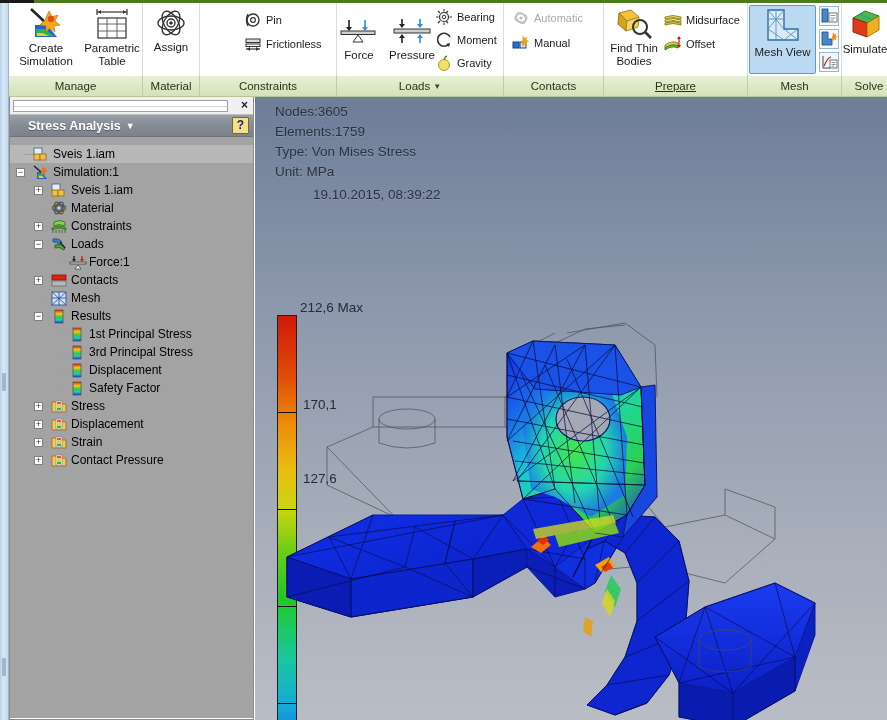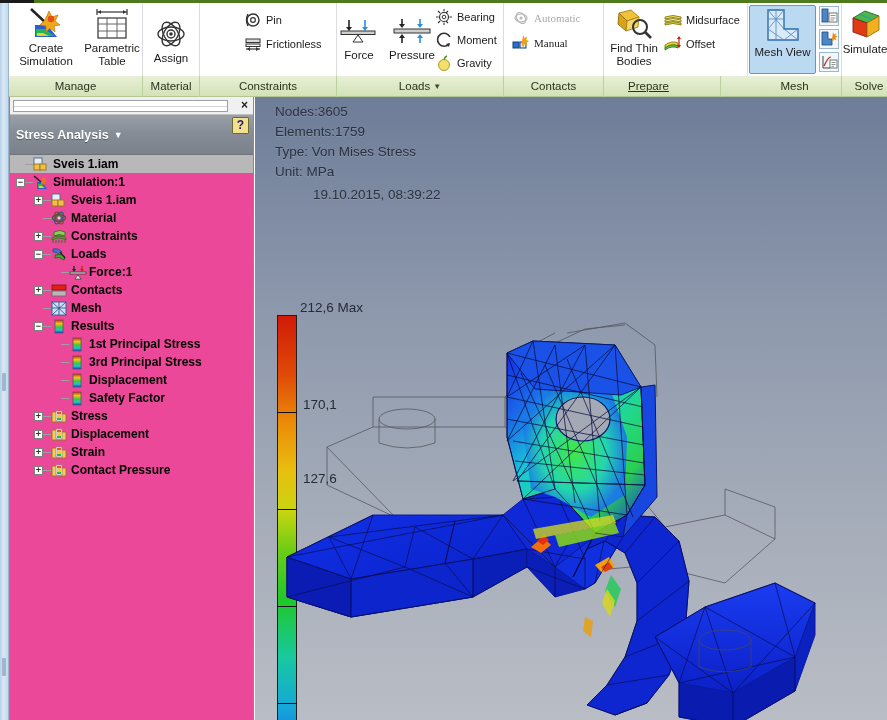--- a/index.html
+++ b/index.html
@@ -59,34 +59,34 @@
   }
   .browser-toolbar { position:relative; height:18px; background:#f0f0f0;
     border-bottom:1px solid #c0c0c0; }
   .toolbar-slot { position:absolute; left:3px; top:3px; width:215px; height:12px;
     background:#ffffff; border:1px solid #a0a0a0; }
   .toolbar-slot::after { content:""; position:absolute; left:0; top:5px; width:100%; height:1px; background:#d4d4d4;}
   .close-x { position:absolute; right:5px; top:1px; font-size:12px; font-weight:bold;
     color:#222; cursor:default; line-height:15px; }
 
   .browser-header {
-    position:relative; height:40px;
+    position:relative; height:22px;
     background: linear-gradient(to bottom,#9aa0a8 0%, #868d96 45%, #7b828b 100%);
     border-bottom:1px solid #6b727a;
-    display:flex; align-items:center;
+    display:flex; align-items:center;padding-left:12px;
   }
   .browser-header .title { color:#ffffff; font-weight:bold; font-size:12.5px;
     margin-left:6px; text-shadow:0 1px 0 rgba(0,0,0,.35); }
   .browser-header .caret { color:#ffffff; margin-left:5px; font-size:9px; }
   .help-btn { position:absolute; right:4px; top:2px; width:17px; height:17px;
     background:#f4e08a; border:1px solid #6b6b3a; color:#1a1a6a; font-weight:bold;
     font-size:12px; text-align:center; line-height:15px; border-radius:1px; }
 
-  .tree { position:relative; background:#ec4899; height:581px; overflow:hidden;
-    padding-top:0px;font-weight:bold; }
+  .tree { position:relative; background:#a3a3a3; height:581px; overflow:hidden;
+    padding-top:8px; }
   .tree-row { position:relative; height:18px; display:flex; align-items:center;
     white-space:nowrap; font-size:12px; color:#000; }
   .tree-row.selected { background:#b8b8b8; }
   .expander { width:9px; height:9px; border:1px solid #808080; background:#fff;
     font-size:9px; line-height:7px; text-align:center; color:#333;
     display:inline-block; flex:0 0 auto; }
   .stub { width:9px; height:9px; flex:0 0 auto; }
   .hline { width:8px; height:1px; background:#a0a0a0; flex:0 0 auto; }
   .icon16 { width:16px; height:15px; flex:0 0 auto; margin-right:3px; position:relative; }
   .tlabel { margin-left:1px; }
@@ -157,21 +157,21 @@
           </div>
           <div class="lbl"></div>
           <div class="lbl">Parametric</div>
           <div class="lbl">Table</div>
         </div>
       </div>
     </div>
 
     <div class="panel" style="left:134px; width:57px;">
       <div class="panel-inner">
-        <div class="bigbtn" style="left:-5px; top:13px;">
+        <div class="bigbtn" style="left:-5px; top:2px;">
           <div class="glyph">
             <svg width="42" height="32" viewBox="0 0 42 32">
               <ellipse cx="21" cy="16" rx="13" ry="7" fill="none" stroke="#333" stroke-width="1.4"></ellipse>
               <ellipse cx="21" cy="16" rx="13" ry="7" fill="none" stroke="#333" stroke-width="1.4" transform="rotate(60 21 16)"></ellipse>
               <ellipse cx="21" cy="16" rx="13" ry="7" fill="none" stroke="#333" stroke-width="1.4" transform="rotate(-60 21 16)"></ellipse>
               <circle cx="21" cy="16" r="4" fill="none" stroke="#333" stroke-width="1.4"></circle>
               <circle cx="21" cy="16" r="1.8" fill="#333"></circle>
             </svg>
           </div>
           <div class="lbl">Assign</div>
@@ -266,21 +266,21 @@
             <svg width="20" height="18" viewBox="0 0 20 18">
               <circle cx="10" cy="11" r="5.5" fill="#f2e06a" stroke="#b09a20" stroke-width="1"></circle>
               <path d="M10 5.5 q1 -3 3 -3.5" stroke="#4a8a20" stroke-width="1.4" fill="none"></path>
             </svg>
           </div>
           <div class="lbl">Gravity</div>
         </div>
       </div>
     </div>
 
-    <div class="panel" style="left:495px; width:100px;font-family:Liberation Serif, serif;">
+    <div class="panel" style="left:495px; width:100px;">
       <div class="panel-inner">
         <div class="smallrow disabled" style="left:6px; top:4px;">
           <div class="glyph">
             <svg width="20" height="18" viewBox="0 0 20 18">
               <ellipse cx="10" cy="9" rx="6" ry="4" fill="none" stroke="#b9b9b9" stroke-width="1.2"></ellipse>
               <ellipse cx="10" cy="9" rx="6" ry="4" fill="none" stroke="#b9b9b9" stroke-width="1.2" transform="rotate(55 10 9)"></ellipse>
               <circle cx="10" cy="9" r="1.6" fill="#b9b9b9"></circle>
             </svg>
           </div>
           <div class="lbl">Automatic</div>
@@ -398,21 +398,21 @@
       </div>
     </div>
   </div>
 
   <div class="panel-titles">
     <div class="ptitle" style="left:0;   width:134px;">Manage</div>
     <div class="ptitle" style="left:134px; width:57px;">Material</div>
     <div class="ptitle" style="left:191px; width:137px;">Constraints</div>
     <div class="ptitle" style="left:328px; width:167px;"><span>Loads</span><span class="caret">▼</span></div>
     <div class="ptitle" style="left:495px; width:100px;">Contacts</div>
-    <div class="ptitle" style="left:568px; width:144px;text-decoration:underline;">Prepare</div>
+    <div class="ptitle" style="left:595px; width:144px;text-decoration:underline;">Prepare</div>
     <div class="ptitle" style="left:739px; width:94px;">Mesh</div>
     <div class="ptitle" style="left:833px; width:54px; border-right:none;">Solve</div>
   </div>
 
   <div class="browser">
     <div class="browser-toolbar">
       <div class="toolbar-slot"></div>
       <div class="close-x">×</div>
     </div>
 

